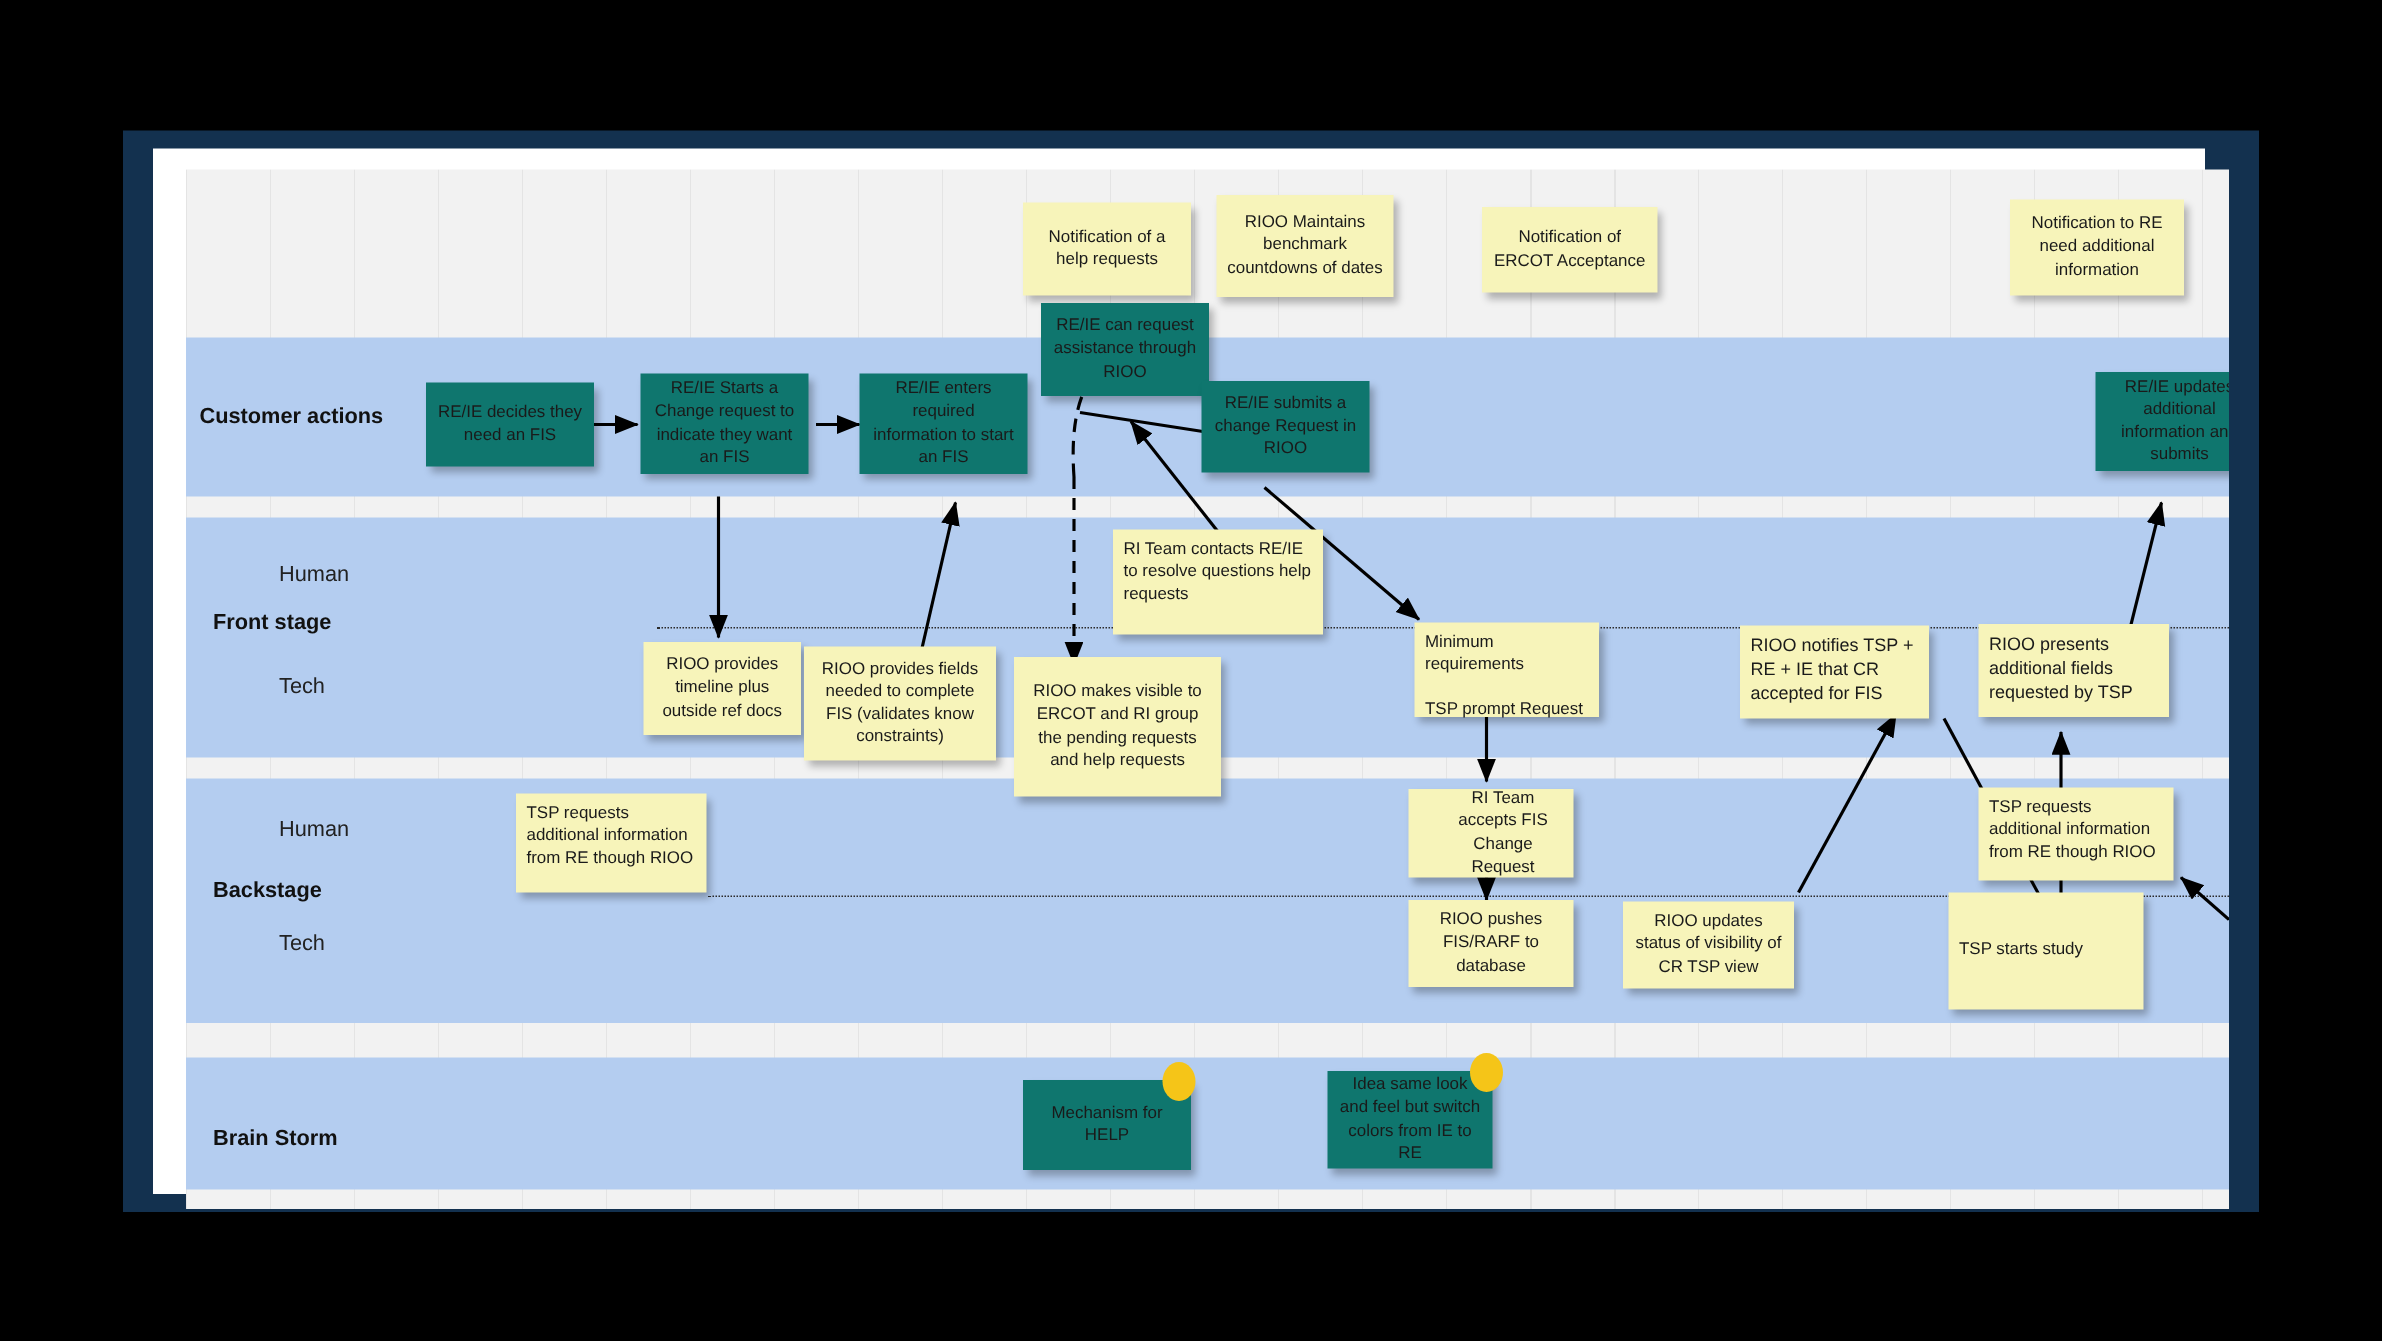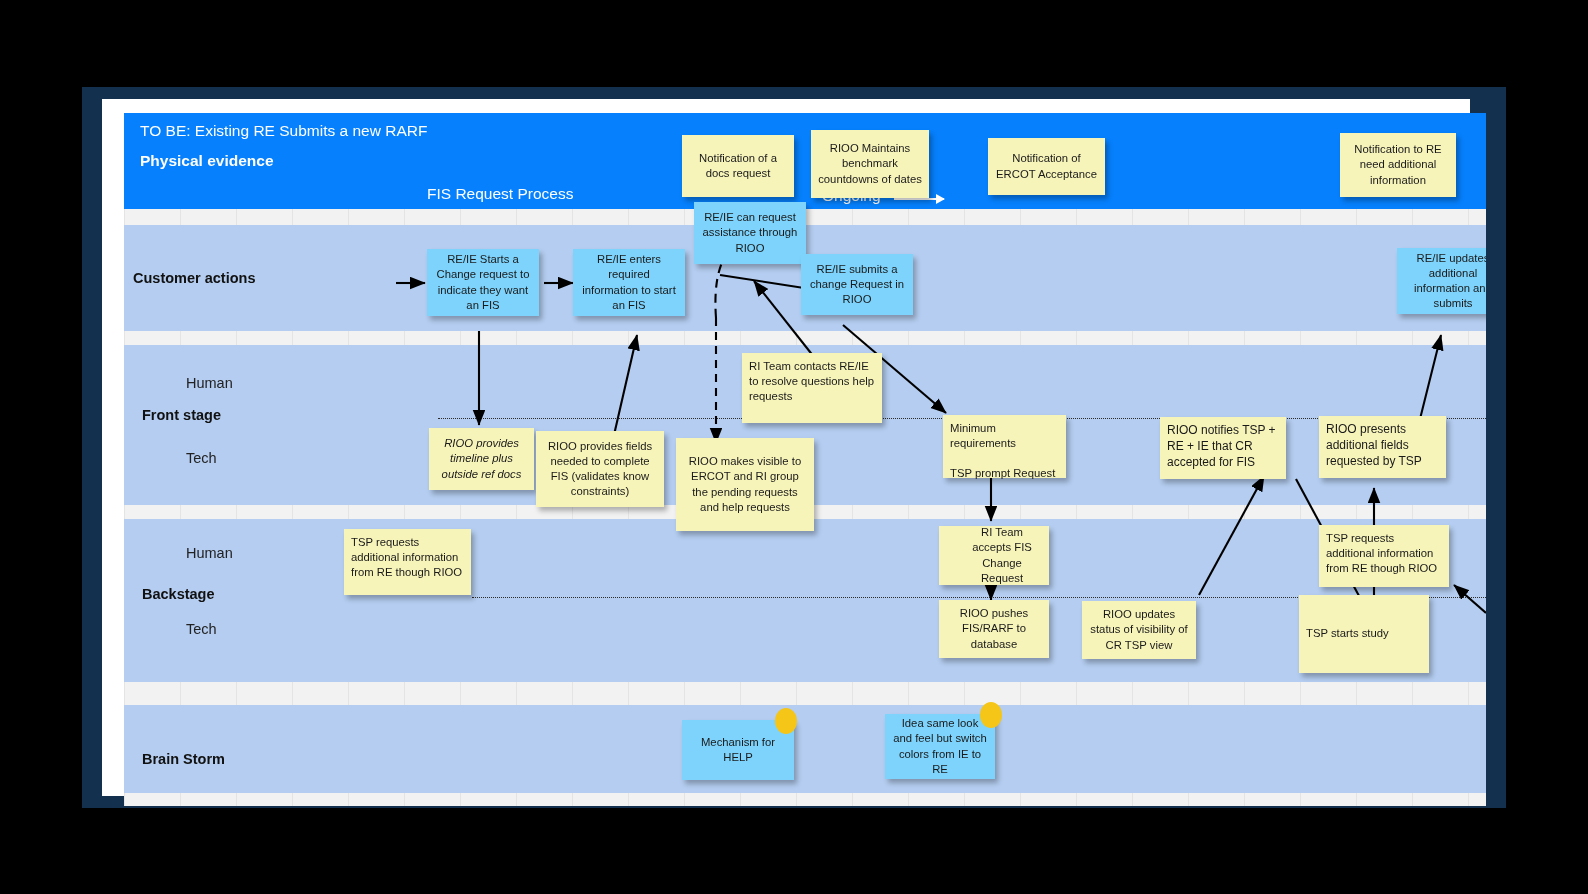--- a/index.html
+++ b/index.html
@@ -34,51 +34,44 @@
   #hdr .ongoingArrow{position:absolute;left:770px;top:85px;width:50px;height:2px;background:#fff;}
   #hdr .ongoingArrow:after{content:"";position:absolute;right:-1px;top:-4px;border-left:9px solid #fff;
      border-top:5px solid transparent;border-bottom:5px solid transparent;}
 
   
   .note{position:absolute;box-sizing:border-box;padding:6px 7px;font-size:11.3px;line-height:1.33;
         color:#1a1a1a;text-align:center;display:flex;align-items:center;justify-content:center;
         box-shadow:3px 4px 5px rgba(0,0,0,0.28);}
   .note span{display:block;width:100%;}
   .yellow{background:#f7f4ba;}
-  .white{background:#7dd3fc;}
+  .white{background:#0f766e;}
   .left{text-align:left;justify-content:flex-end;}
   .lefttop{text-align:left;justify-content:flex-start;align-items:flex-start;margin-left:20px;}
 
   
   .dotline{position:absolute;height:0;border-top:1.6px dotted #2b2b2b;}
 
   
   svg.arrows{position:absolute;left:0;top:0;width:1362px;height:693px;overflow:visible;pointer-events:none;}
 
   .dot{position:absolute;width:22px;height:26px;border-radius:50%;background:#f5c518;}
 </style>
 </head>
 <body>
 
 <div id="stage">
  <div id="frame">
   <div id="mat">
    <div id="canvas">
      <div class="gridlines"></div>
 
-     <div id="hdr">
-       <div class="t1">TO BE: Existing RE Submits a new RARF</div>
-       <div class="t2">Physical evidence</div>
-       <div class="t3">FIS Request Process</div>
-       <div class="t4">Ongoing</div>
-       <div class="ongoingArrow"></div>
-     </div>
 
      <div class="note yellow" style="left:558px;top:22px;width:112px;height:62px;">
-       <span>Notification of a docs request</span>
+       <span>Notification of a help requests</span>
           </div>
      <div class="note yellow" style="left:687px;top:17px;width:118px;height:68px;">
        <span>RIOO Maintains benchmark countdowns of dates</span>
           </div>
      <div class="note yellow" style="left:864px;top:25px;width:117px;height:57px;">
        <span>Notification of ERCOT Acceptance</span>
           </div>
      <div class="note yellow" style="left:1216px;top:20px;width:116px;height:64px;">
        <span>Notification to RE need additional information</span>
           </div>
@@ -141,40 +134,43 @@
          <line x1="1250" y1="420" x2="1250" y2="375"></line>
 
          <line x1="1250" y1="500" x2="1250" y2="455"></line>
 
          <line x1="1293" y1="318" x2="1317" y2="222"></line>
 
          <line x1="1362" y1="500" x2="1330" y2="472"></line>
        </g>
      </svg>
 
+     <div class="note white" style="left:160px;top:142px;width:112px;height:56px;">
+       <span>RE/IE decides they need an FIS</span>
+          </div>
      <div class="note white" style="left:303px;top:136px;width:112px;height:67px;">
        <span>RE/IE Starts a Change request to indicate they want an FIS</span>
           </div>
      <div class="note white" style="left:449px;top:136px;width:112px;height:67px;">
        <span>RE/IE enters required information to start an FIS</span>
           </div>
      <div class="note white" style="left:570px;top:89px;width:112px;height:62px;">
        <span>RE/IE can request assistance through RIOO</span>
           </div>
      <div class="note white" style="left:677px;top:141px;width:112px;height:61px;">
        <span>RE/IE submits a change Request in RIOO</span>
           </div>
      <div class="note white" style="left:1273px;top:135px;width:112px;height:66px;">
        <span>RE/IE updates additional information and  submits</span>
           </div>
 
      <div class="note yellow lefttop" style="left:598px;top:240px;width:140px;height:70px;">
        <span>RI Team contacts RE/IE to resolve questions help requests</span>
           </div>
-     <div class="note yellow" style="left:305px;top:315px;width:105px;height:62px;font-style:italic;">
+     <div class="note yellow" style="left:305px;top:315px;width:105px;height:62px;">
        <span>RIOO provides timeline plus outside ref docs</span>
           </div>
      <div class="note yellow" style="left:412px;top:318px;width:128px;height:76px;">
        <span>RIOO provides fields needed to complete FIS (validates know constraints)</span>
           </div>
      <div class="note yellow" style="left:552px;top:325px;width:138px;height:93px;">
        <span>RIOO makes visible to ERCOT and RI group the pending requests and help requests</span>
           </div>
      <div class="note yellow lefttop" style="left:799px;top:302px;width:123px;height:63px;white-space:pre-line;">
        <span>Minimum requirements

